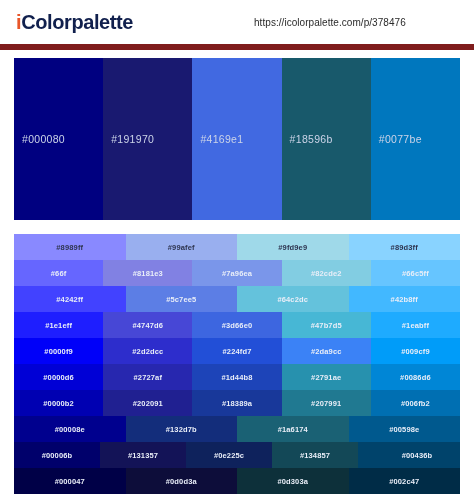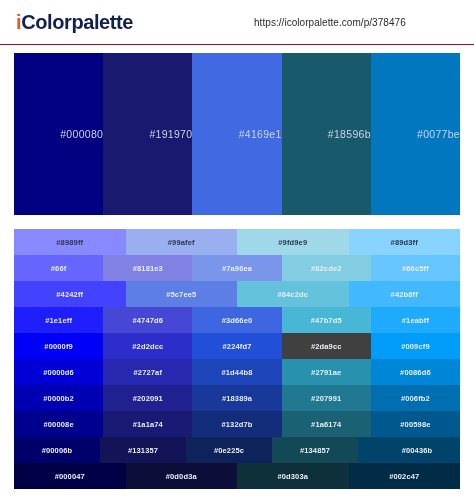--- a/index.html
+++ b/index.html
@@ -13,21 +13,21 @@
     background: #ffffff;
     font-family: "Liberation Sans", sans-serif;
     overflow: hidden;
   }
 
   
   .header {
     position: relative;
     height: 44px;
     background: #ffffff;
-    border-bottom: 1px solid #7f1d1d;
+    border-bottom: 6px solid #7f1d1d;
   }
   .logo {
     position: absolute;
     left: 16px;
     top: 11px;
     font-size: 20px;
     font-weight: bold;
     letter-spacing: -0.4px;
     white-space: nowrap;
   }
@@ -59,21 +59,22 @@
     top: 8px;
     width: 446px;
     height: 162px;
     display: flex;
   }
   .main-swatch {
     flex: 1 1 0;
     position: relative;
     display: flex;
     align-items: center;
-    justify-content: flex-end;
+    justify-content: flex-start;
+    padding-left: 8px;
   }
   .main-swatch-label {
     font-size: 10.5px;
     color: #ccd4e8;
     letter-spacing: 0.3px;
     white-space: nowrap;
   }
 
   
   .grid-wrap {
@@ -209,21 +210,21 @@
       <div class="shade-row">
         <div class="shade-cell" style="background: rgb(0, 0, 249);">
           <span class="shade-label light-text">#0000f9</span>
         </div>
         <div class="shade-cell" style="background: rgb(45, 45, 204);">
           <span class="shade-label light-text">#2d2dcc</span>
         </div>
         <div class="shade-cell" style="background: rgb(34, 79, 215);">
           <span class="shade-label light-text">#224fd7</span>
         </div>
-        <div class="shade-cell" style="background: #404040;">
+        <div class="shade-cell" style="background: #3b82f6;">
           <span class="shade-label light-text">#2da9cc</span>
         </div>
         <div class="shade-cell" style="background: rgb(0, 156, 249);">
           <span class="shade-label light-text">#009cf9</span>
         </div>
       </div>
       <div class="shade-row">
         <div class="shade-cell" style="background: rgb(0, 0, 214);">
           <span class="shade-label light-text">#0000d6</span>
         </div>
@@ -254,23 +255,20 @@
           <span class="shade-label light-text">#207991</span>
         </div>
         <div class="shade-cell" style="background: rgb(0, 111, 178);">
           <span class="shade-label light-text">#006fb2</span>
         </div>
       </div>
       <div class="shade-row">
         <div class="shade-cell" style="background: rgb(0, 0, 142);">
           <span class="shade-label light-text">#00008e</span>
         </div>
-        <div class="shade-cell" style="background: rgb(26, 26, 116);">
-          <span class="shade-label light-text">#1a1a74</span>
-        </div>
         <div class="shade-cell" style="background: rgb(19, 45, 123);">
           <span class="shade-label light-text">#132d7b</span>
         </div>
         <div class="shade-cell" style="background: rgb(26, 97, 116);">
           <span class="shade-label light-text">#1a6174</span>
         </div>
         <div class="shade-cell" style="background: rgb(0, 89, 142);">
           <span class="shade-label light-text">#00598e</span>
         </div>
       </div>

